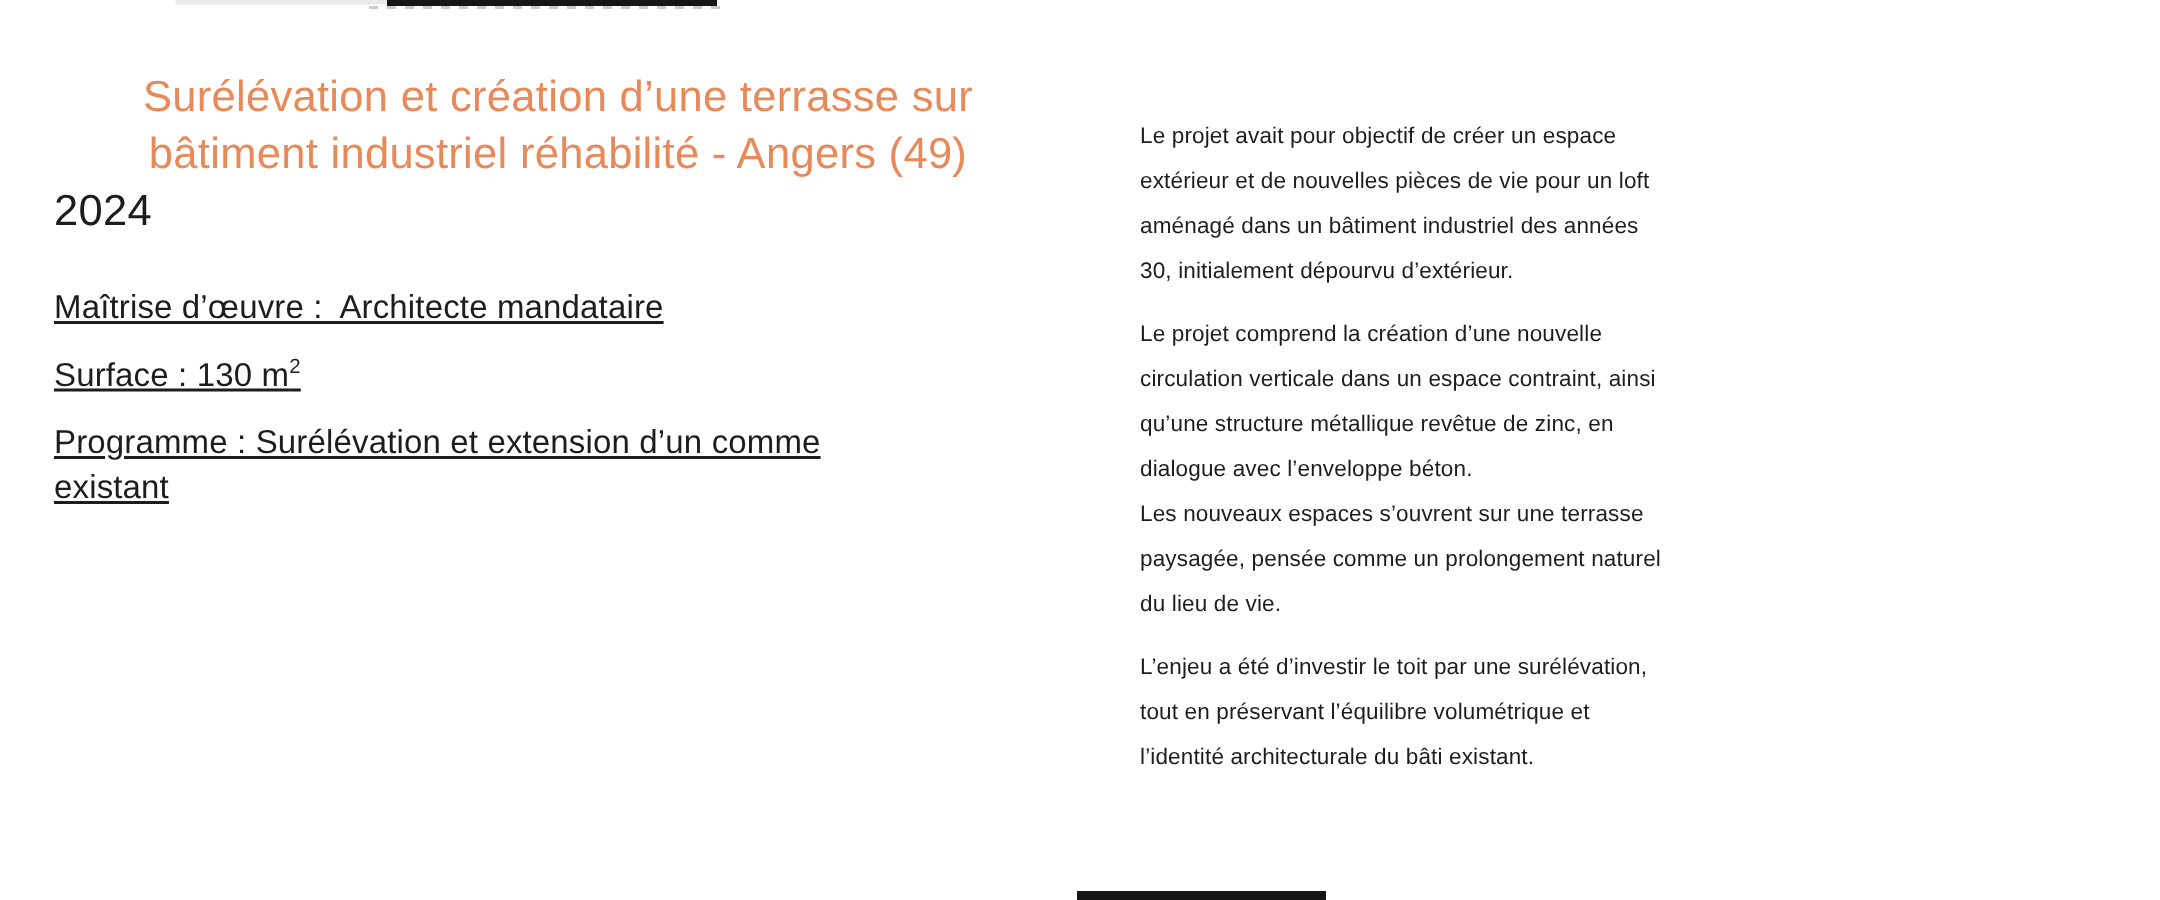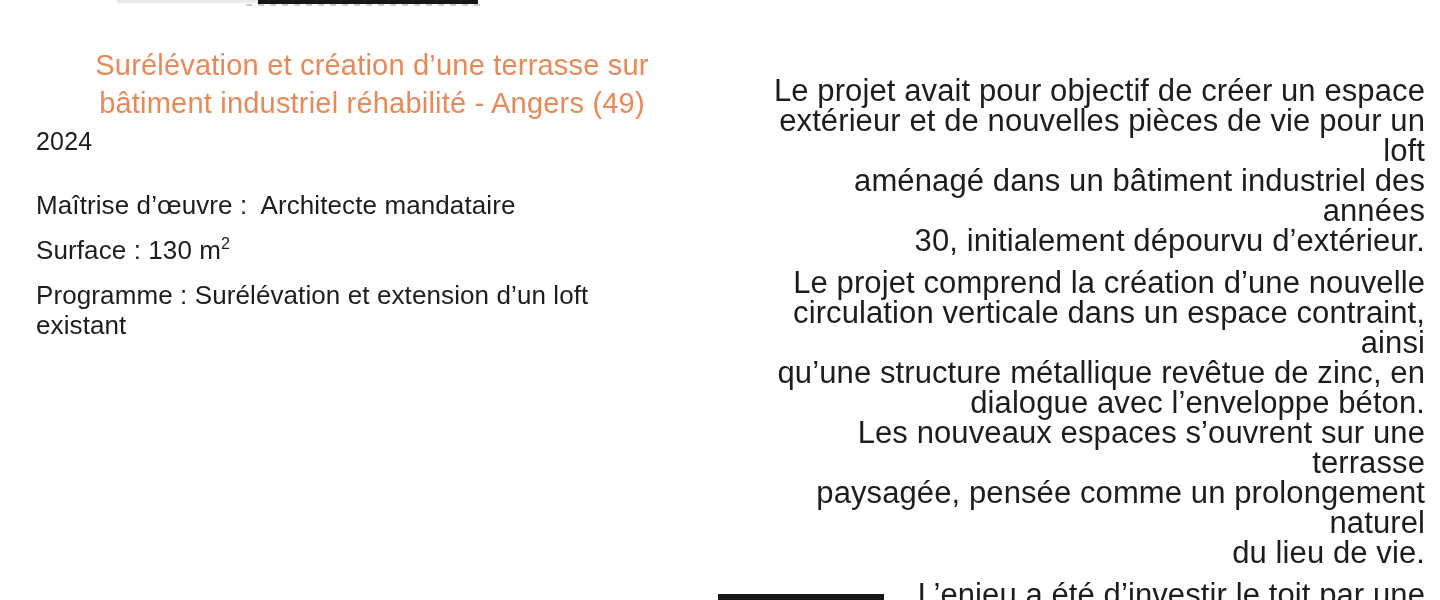--- a/index.html
+++ b/index.html
@@ -35,55 +35,55 @@
   }
   
   .left-col{
     position:absolute;left:36px;top:46px;width:672px;
   }
   .title{
     margin:0;font-size:29px;line-height:38px;font-weight:400;
     letter-spacing:.2px;color:var(--accent);white-space:pre-wrap;text-align:center;
   }
   .year{
-    margin:0;font-size:25px;line-height:38px;font-weight:400;
+    margin:0;font-size:29px;line-height:38px;font-weight:400;
     letter-spacing:.2px;color:var(--ink);
   }
   .details{margin-top:30px;}
   .details p{
-    margin:0 0 15px;font-size:26px;line-height:30px;
-    letter-spacing:.1px;white-space:pre-wrap;
+    margin:0 0 15px;font-size:22px;line-height:30px;
+    letter-spacing:.1px;white-space:pre-wrap;text-decoration:underline;
   }
   .details sup{
     font-size:62%;vertical-align:super;line-height:0;
   }
   
   .right-col{
     position:absolute;left:760px;top:76px;width:665px;
   }
   .right-col p{
-    margin:0 0 12px;font-size:31px;line-height:30px;
-    letter-spacing:.1px;white-space:pre-wrap;text-align:right;
+    margin:0 0 12px;font-size:15px;line-height:30px;
+    letter-spacing:.1px;white-space:pre-wrap;
   }
 </style>
 </head>
 <body>
 
 <div class="top-bar-light"></div>
 <div class="top-bar-dark"></div>
 <div class="top-fringe"></div>
 
 <div class="left-col">
   <h1 class="title">Surélévation et création d’une terrasse sur
 bâtiment industriel réhabilité - Angers (49)</h1>
   <p class="year">2024</p>
   <div class="details">
     <p>Maîtrise d’œuvre :  Architecte mandataire</p>
     <p><span>Surface : 130 m</span><sup>2</sup></p>
-    <p>Programme : Surélévation et extension d’un loft
+    <p>Programme : Surélévation et extension d’un comme
 existant</p>
   </div>
 </div>
 
 <div class="right-col">
   <p>Le projet avait pour objectif de créer un espace
 extérieur et de nouvelles pièces de vie pour un loft
 aménagé dans un bâtiment industriel des années
 30, initialement dépourvu d’extérieur.</p>
   <p>Le projet comprend la création d’une nouvelle

